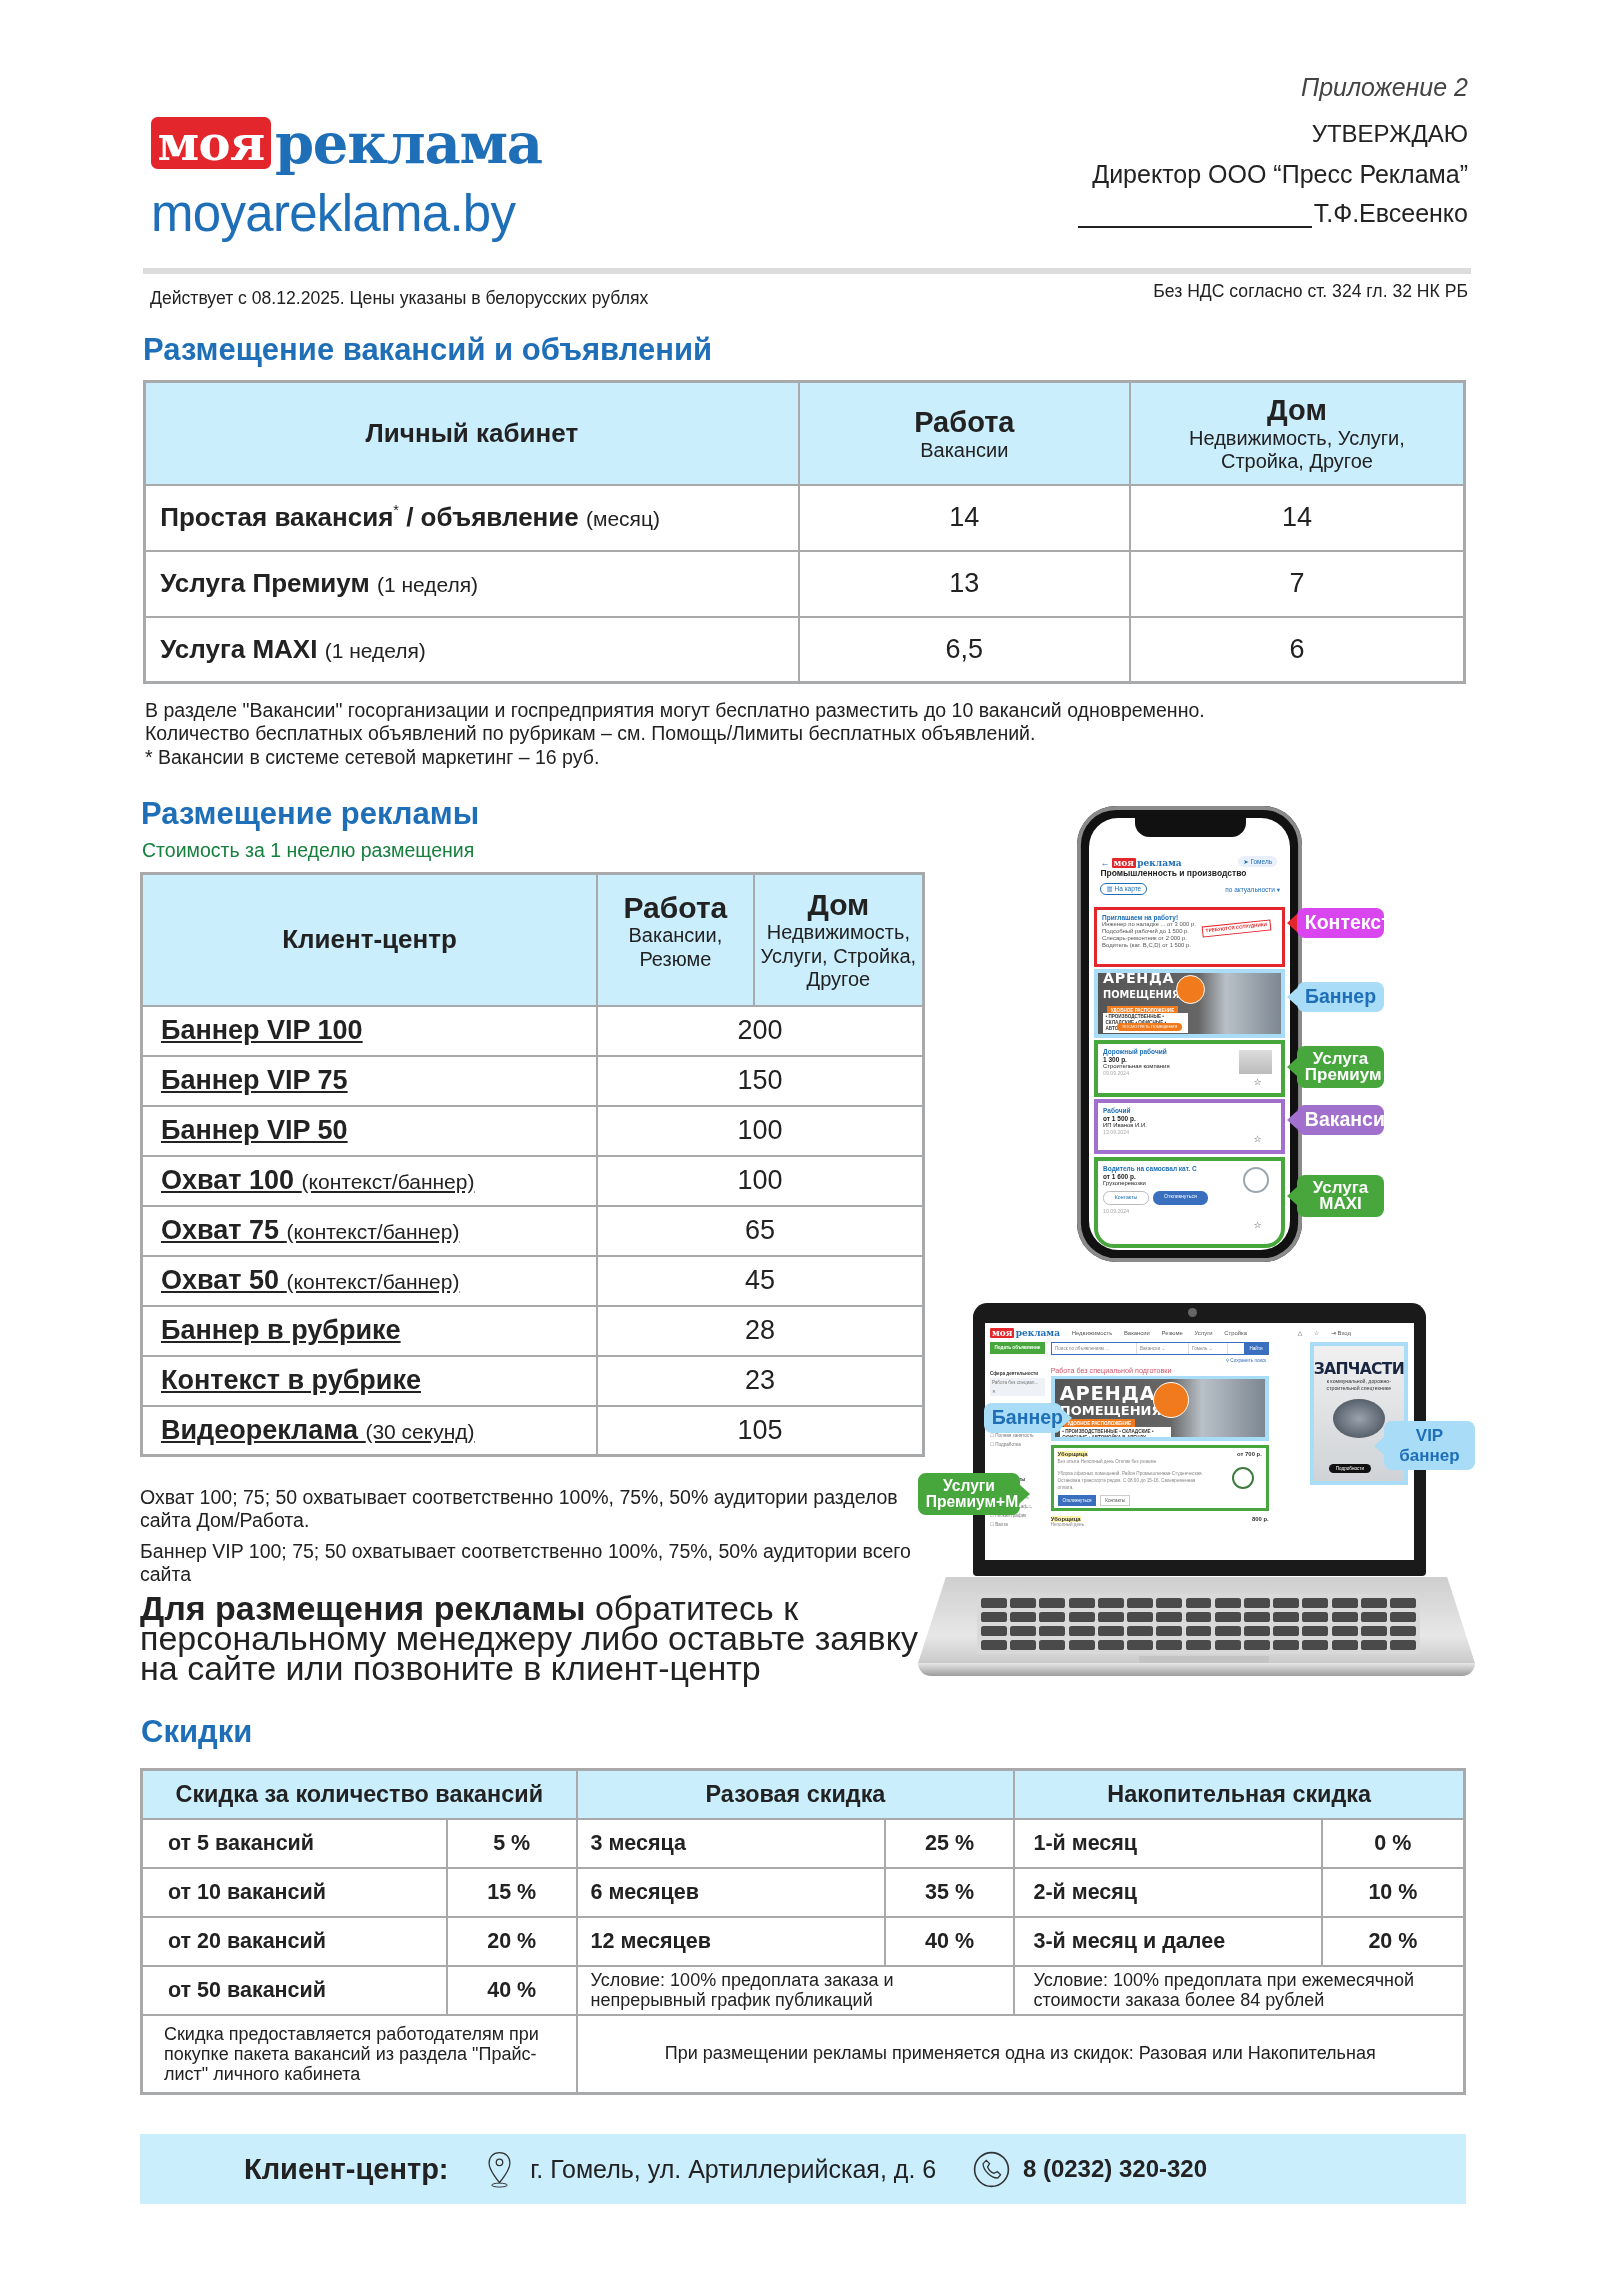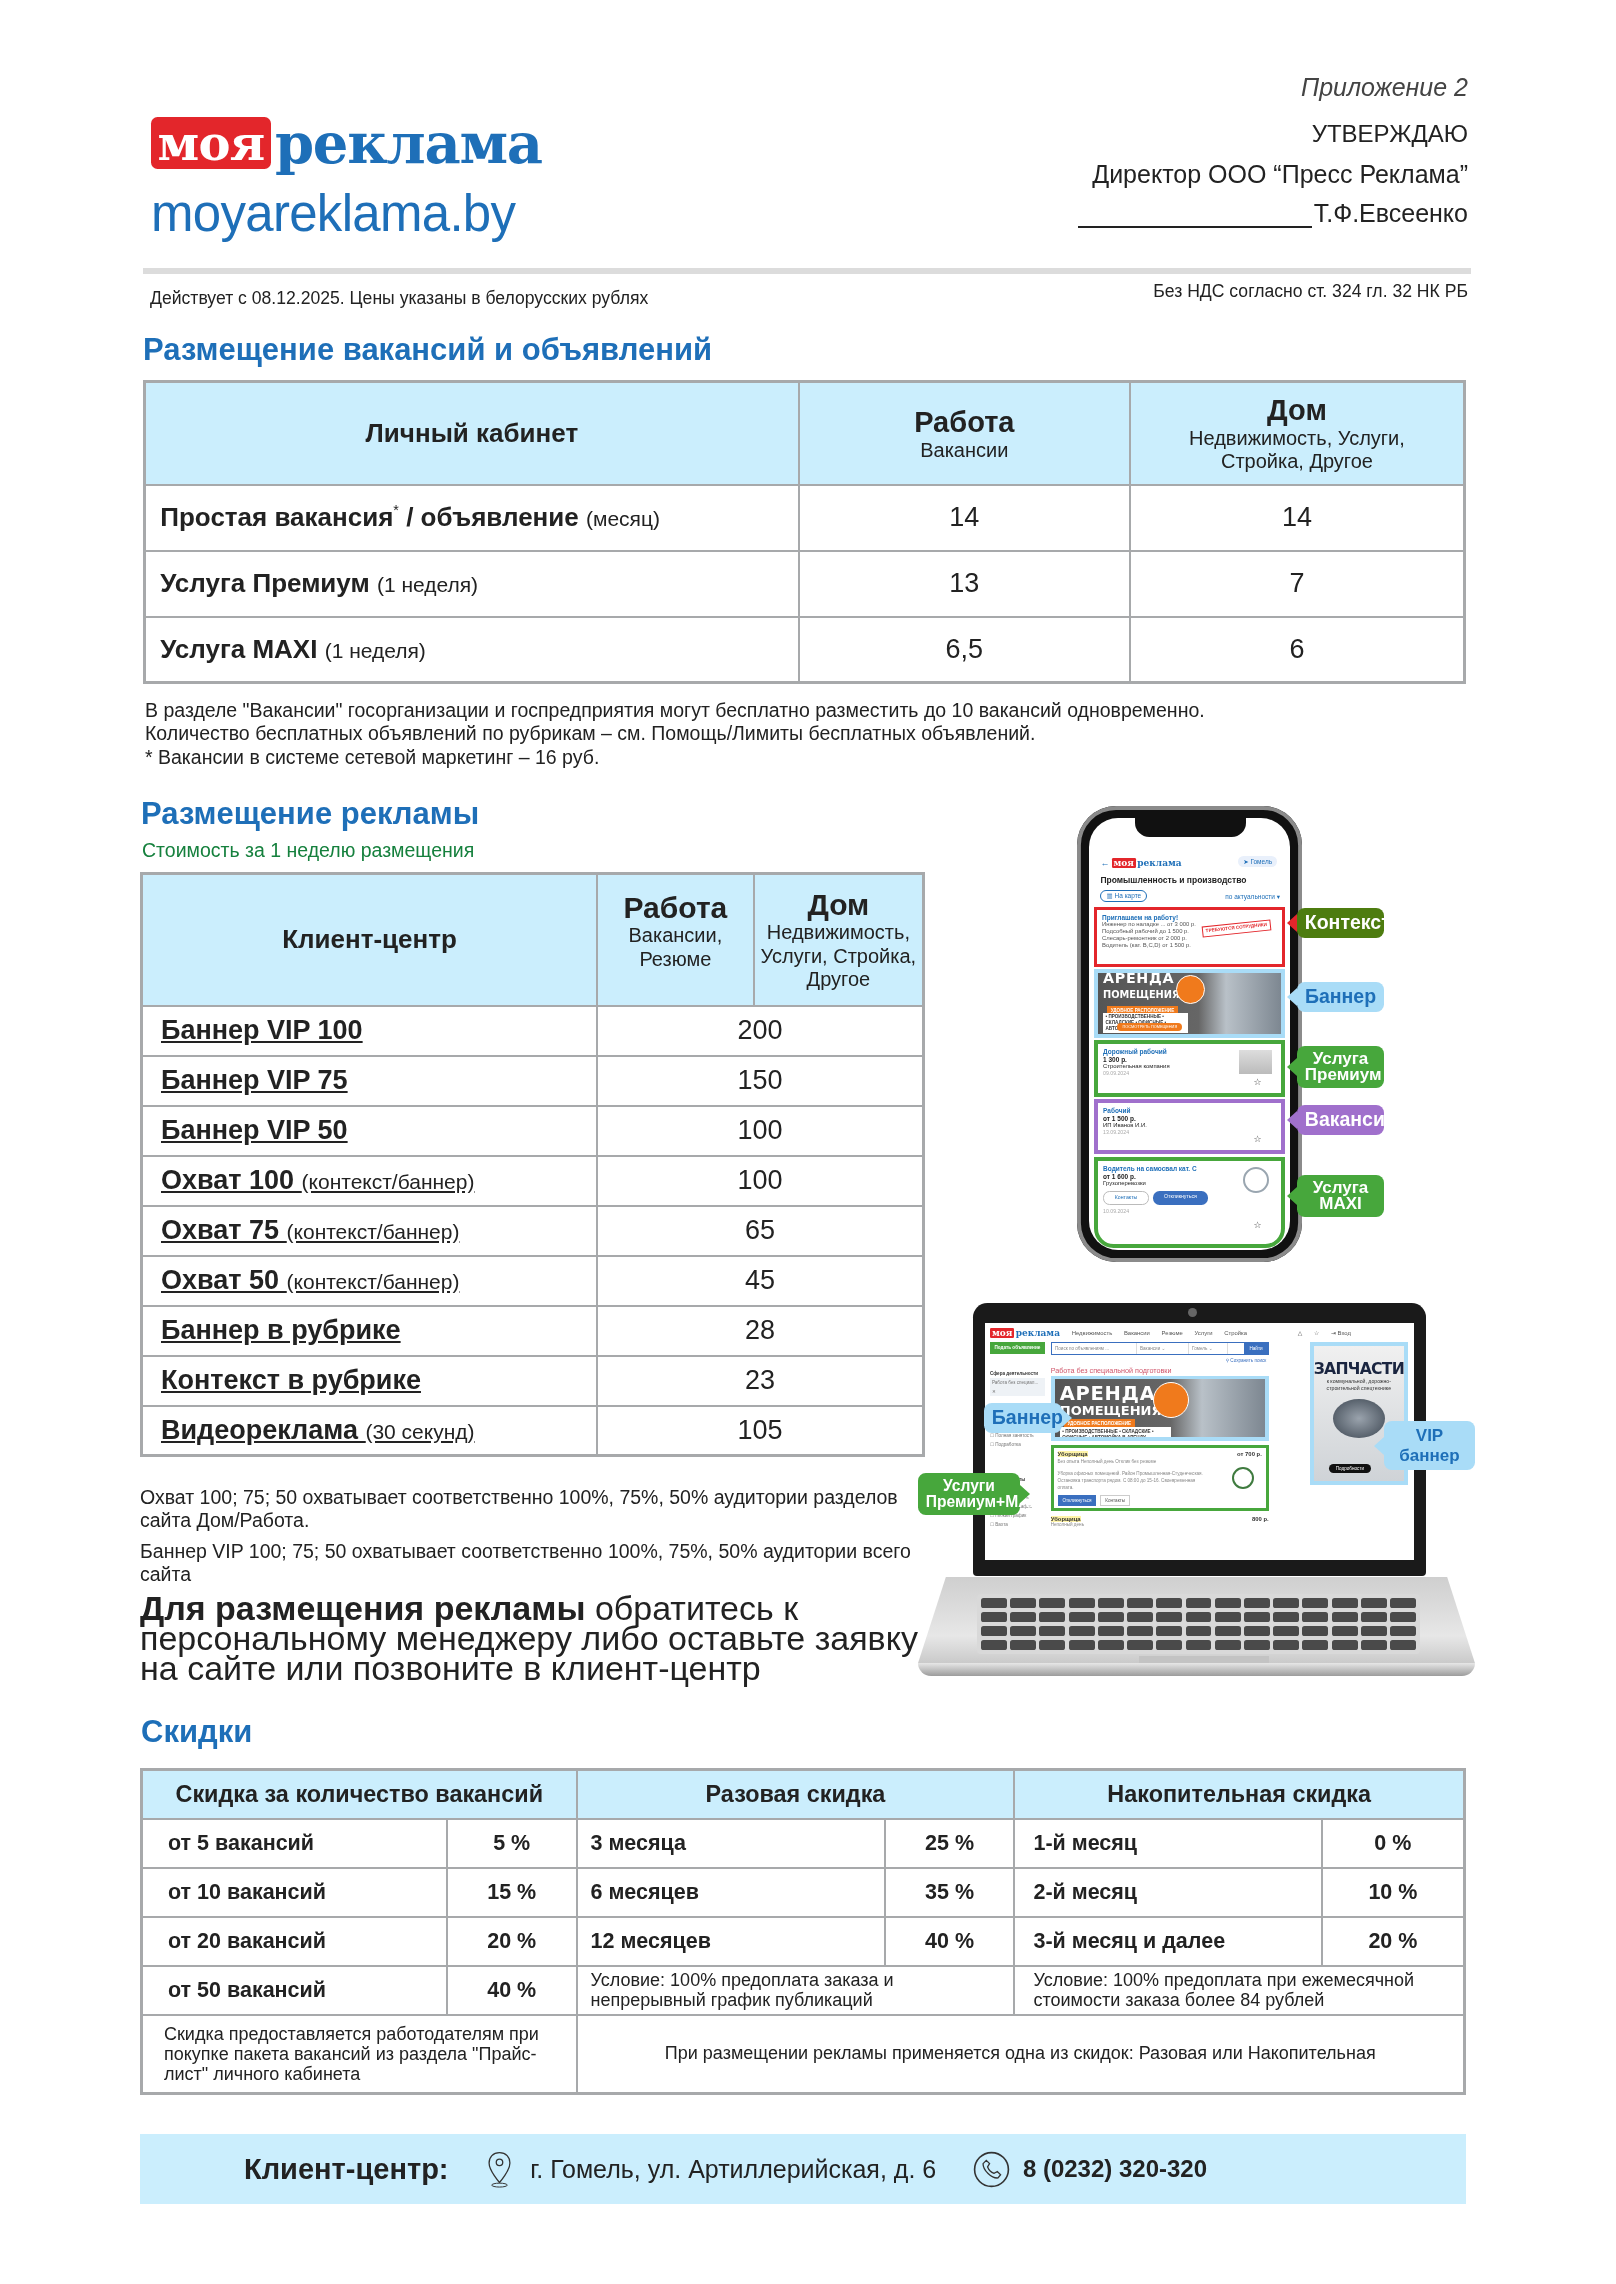--- a/index.html
+++ b/index.html
@@ -64,21 +64,21 @@
 
   
   .phone { left: 1077px; top: 806px; width: 225px; height: 456px; background: #111; border-radius: 39px; padding: 11.7px; box-shadow: 0 0 0 3.9px #8b8b8b inset; }
   .phone-screen { width: 100%; height: 100%; background: #fff; border-radius: 29px; overflow: hidden; position: relative; }
   .notch { position: absolute; left: 46px; top: 0; width: 111px; height: 19.5px; background: #111; border-radius: 0 0 14.3px 14.3px; }
   .ph-top { position: absolute; left: 11.7px; top: 40px; right: 10.4px; font-size: 7.8px; }
   .ph-logo { display: inline-flex; align-items: center; font-family: "DejaVu Serif", serif; font-weight: bold; font-size: 9px; }
   .ph-logo .m { background: #e3262b; color: #fff; padding: 0 2px; border-radius: 1.3px; }
   .ph-logo .r { color: #1e6fb8; margin-left: 1.3px; }
   .ph-city { position: absolute; right: 2.6px; top: -1.3px; background: #e9f0fb; color: #1e6fb8; border-radius: 6.5px; padding: 1.3px 5.2px; font-size: 6.5px; }
-  .ph-cat { font-weight: bold; font-size: 8.5px; margin-top: 7px; }
+  .ph-cat { font-weight: bold; font-size: 8.5px; margin-top: 0; }
   .ph-map { display: inline-block; margin-top: 5.2px; border: 1px solid #1e6fb8; border-radius: 7.8px; color: #1e6fb8; padding: 1.3px 5.2px; font-size: 6.5px; }
   .ph-sort { position: absolute; right: 0; bottom: 1.3px; color: #1e6fb8; font-size: 6.5px; }
   .ph-block { position: absolute; left: 5.2px; right: 5.2px; padding: 3.9px 5.2px; background: #fff; font-size: 5.9px; line-height: 7.2px; }
   .ph-red { top: 89px; height: 60px; border: 3.9px solid #e3262b; }
   .ph-blue { top: 151px; height: 69px; background: #a9dcf7; padding: 3.9px; }
   .ph-green { top: 222px; height: 57px; border: 4.6px solid #47a73c; }
   .ph-purple { top: 281px; height: 55px; border: 4.6px solid #a070cc; }
   .ph-green2 { top: 339px; height: 91px; border: 4.6px solid #47a73c; border-radius: 0 0 19.5px 19.5px; }
   .ph-t { color: #1e6fb8; font-weight: bold; font-size: 6.5px; }
   .ph-price { font-weight: bold; font-size: 6.5px; margin-top: 1.3px; }
@@ -95,21 +95,21 @@
   .ph-btns { margin-top: 3.9px; display: flex; gap: 3.9px; }
   .ph-btn { font-size: 5.2px; border-radius: 6.5px; padding: 2px 0; text-align: center; }
   .ph-btn.o { border: 0.7px solid #bbb; color: #1e6fb8; width: 46px; }
   .ph-btn.f { background: #3a6fbf; color: #fff; width: 55px; }
   .ph-thumb { position: absolute; right: 9px; top: 6.5px; width: 33px; height: 23.4px; background: linear-gradient(#ddd, #bbb); }
   .ph-wheel { position: absolute; right: 11.7px; top: 6.5px; width: 26px; height: 26px; border-radius: 50%; border: 2.6px solid #9aa6b0; }
 
   
   .callout { position: absolute; color: #fff; font-weight: bold; font-size: 19.5px; text-align: center; line-height: 19.5px; border-radius: 7.8px; padding: 5.2px 7.8px; }
   .callout::before { content: ""; position: absolute; left: -10.4px; top: 50%; margin-top: -9px; border-style: solid; border-width: 9px 10.4px 9px 0; border-color: transparent; }
-  .c-red { background: #4d7c0f; } .c-red::before { border-right-color: #e3262b; }
+  .c-red { background: #d946ef; } .c-red::before { border-right-color: #e3262b; }
   .c-blue { background: #a9dcf7; color: #1e6fb8; } .c-blue::before { border-right-color: #a9dcf7; }
   .c-green { background: #47a73c; } .c-green::before { border-right-color: #47a73c; }
   .c-purple { background: #a070cc; } .c-purple::before { border-right-color: #a070cc; }
   .c-right::before { left: auto; right: -10.4px; border-width: 9px 0 9px 10.4px; border-color: transparent; }
   .c-right.c-blue::before { border-left-color: #a9dcf7; }
   .c-right.c-green::before { border-left-color: #47a73c; }
 
   
   .laptop-screen { left: 973px; top: 1303px; width: 453px; height: 273px; background: #1a1a1a; border-radius: 14.3px 14.3px 3.9px 3.9px; padding: 19.5px 11.7px 15.6px 11.7px; }
   .laptop-inner { width: 100%; height: 100%; background: #fff; position: relative; overflow: hidden; font-size: 5.9px; color: #555; }

